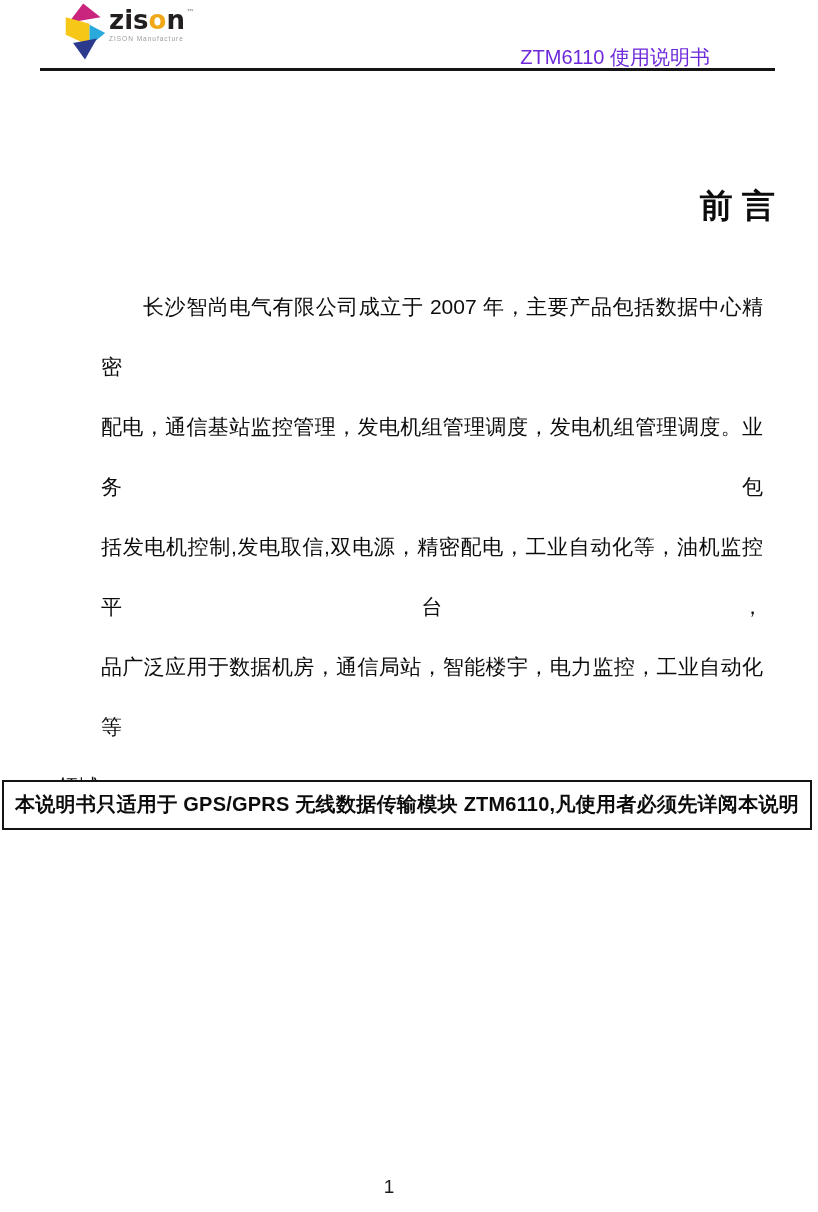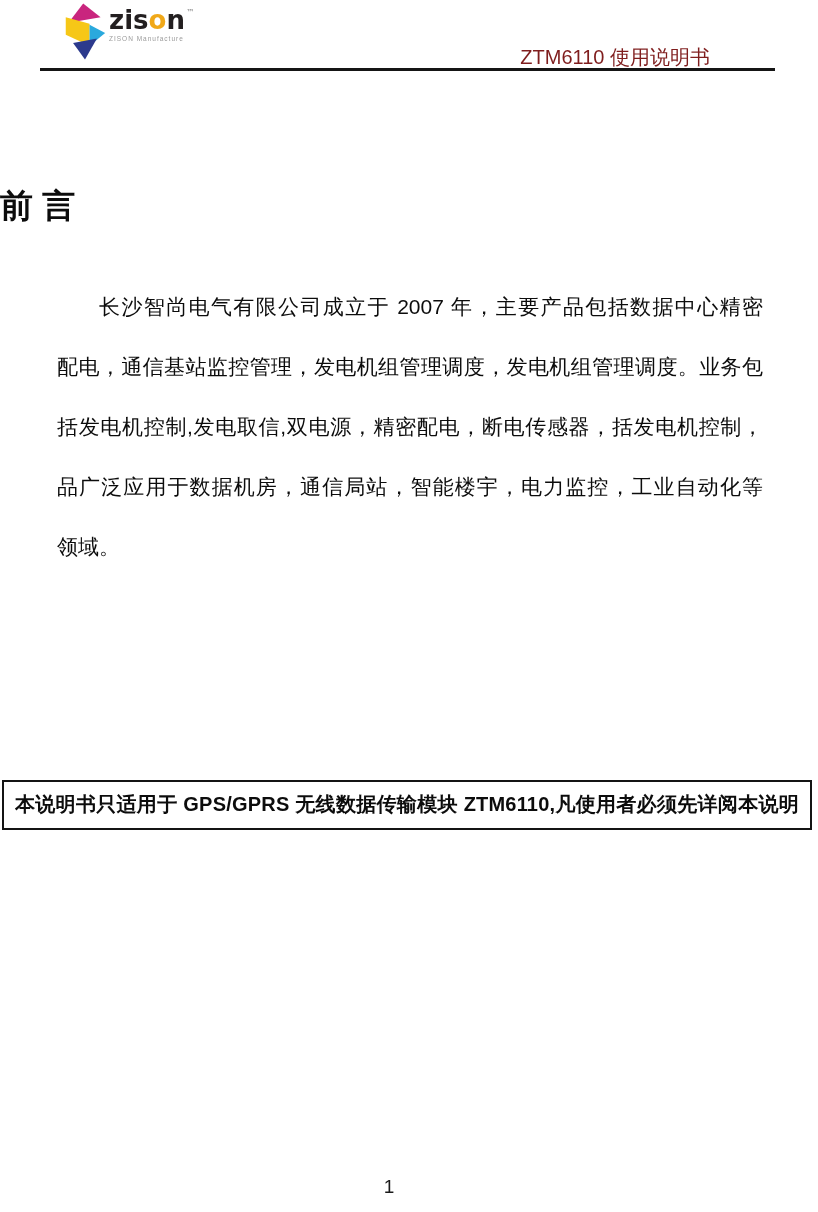--- a/index.html
+++ b/index.html
@@ -51,39 +51,39 @@
     font-size: 6.5px;
     letter-spacing: 1px;
     color: #9a9a9a;
     white-space: nowrap;
   }
   .doc-title {
     position: absolute;
     top: 44px;
     right: 108px;
     font-size: 20px;
-    color: #7f1d1d;
+    color: #6d28d9;
     white-space: nowrap;
   }
   .header-rule {
     position: absolute;
     left: 40px;
     top: 68px;
     width: 735px;
     height: 3px;
     background: #151515;
   }
 
   
   .preface-title {
     position: absolute;
     left: 0;
     top: 184px;
     width: 775px;
-    text-align: left;
+    text-align: right;
     font-size: 33px;
     font-weight: bold;
     color: #0c0c0c;
     white-space: pre;
   }
   .body-text {
     position: absolute;
     left: 57px;
     top: 277px;
     width: 706px;
@@ -91,20 +91,21 @@
     line-height: 60px;
     color: #0c0c0c;
   }
   .body-line {
     white-space: nowrap;
   }
   .body-line.just {
     white-space: normal;
     text-align: justify;
     text-align-last: justify;
+    margin-left: 44px;
   }
   .body-line.indent {
     text-indent: 2em;
   }
 
   
   .notice-box {
     position: absolute;
     left: 2px;
     top: 780px;
@@ -159,21 +160,21 @@
 
     <div class="doc-title">ZTM6110 使用说明书</div>
     <div class="header-rule"></div>
   </div>
 
   <div class="preface-title">前 言</div>
 
   <div class="body-text">
     <div class="body-line just indent">长沙智尚电气有限公司成立于 2007 年，主要产品包括数据中心精密</div>
     <div class="body-line just">配电，通信基站监控管理，发电机组管理调度，发电机组管理调度。业务包</div>
-    <div class="body-line just">括发电机控制,发电取信,双电源，精密配电，断电传感器，括发电机控制，</div>
+    <div class="body-line just">括发电机控制,发电取信,双电源，精密配电，工业自动化等，油机监控平台，</div>
     <div class="body-line just">品广泛应用于数据机房，通信局站，智能楼宇，电力监控，工业自动化等</div>
     <div class="body-line">领域。</div>
   </div>
 
   <div class="notice-box">
     <div class="notice-text">本说明书只适用于 GPS/GPRS 无线数据传输模块 ZTM6110,凡使用者必须先详阅本说明书。</div>
   </div>
 
   <div class="footer">1</div>
 

